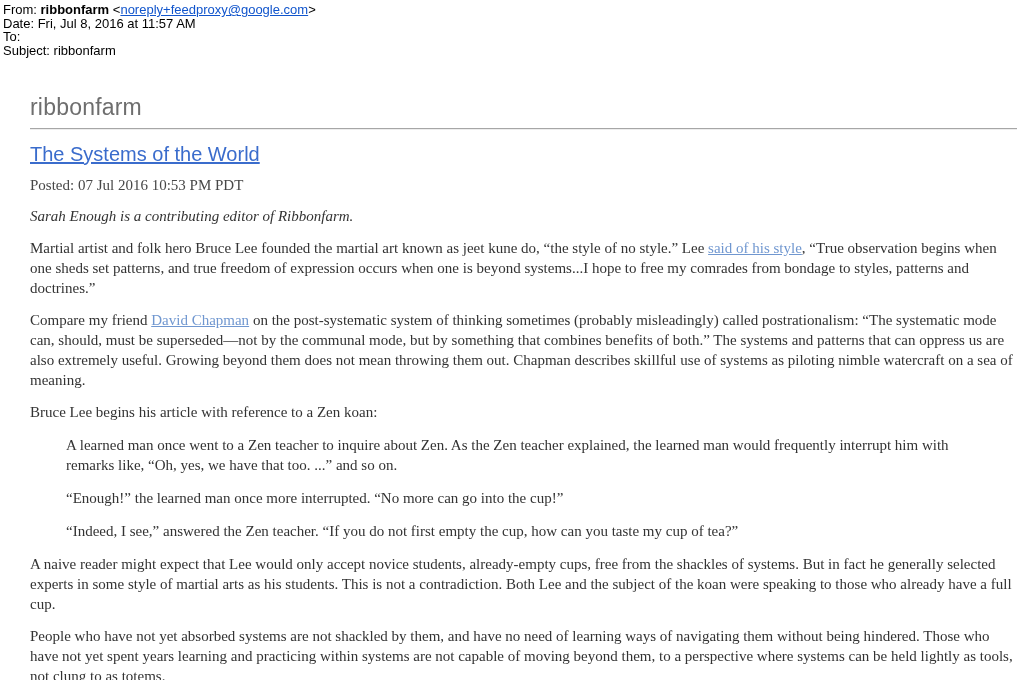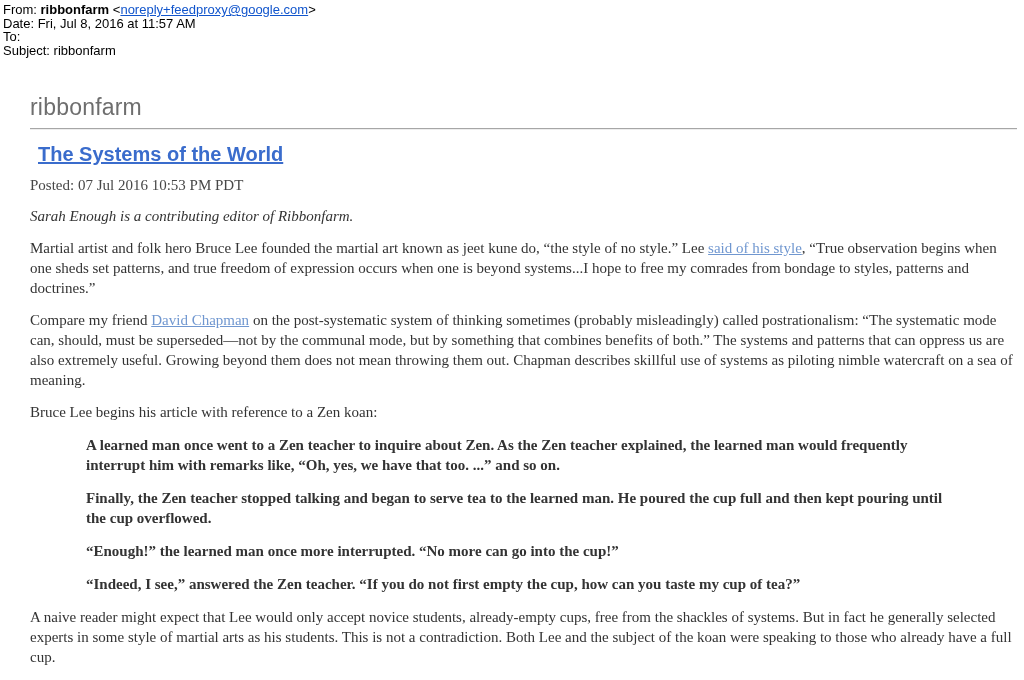--- a/index.html
+++ b/index.html
@@ -37,24 +37,24 @@
     letter-spacing: 0.2px;
   }
   hr.divider {
     border: none;
     border-top: 1px solid #a6a6a6;
     border-bottom: 1px solid #ededed;
     height: 0;
     margin: 0;
   }
   h2.post-title {
-    margin: 13px 0 0 8px;
+    margin: 13px 0 0 0;
     font-family: "Liberation Sans", sans-serif;
     font-size: 20px;
-    font-weight: 700;
+    font-weight: 400;
   }
   h2.post-title a {
     color: #3a6ccc;
     text-decoration: underline;
     cursor: pointer;
   }
   .posted {
     font-size: 15px;
     color: #474747;
     margin: 11px 0 0 0;
@@ -63,23 +63,22 @@
     font-style: italic;
     font-size: 15px;
     margin: 13px 0;
   }
   p.body-p {
     font-size: 15px;
     line-height: 20px;
     margin: 12px 0;
   }
   blockquote.koan {
-    margin: 12px 56px;
+    margin: 12px 36px;
     padding: 0;
-    font-weight: bold;
   }
   blockquote.koan p.body-p { margin: 13px 0; }
   a.body-link {
     color: #7097d0;
     text-decoration: underline;
     cursor: pointer;
   }
 </style>
 </head>
 <body>
@@ -102,21 +101,20 @@
   <p class="body-p byline">Sarah Enough is a contributing editor of Ribbonfarm.</p>
 
   <p class="body-p"><span>Martial artist and folk hero Bruce Lee founded the martial art known as jeet kune do, “the style of no style.” Lee </span><a href="#" class="body-link">said of his style</a><span>, “True observation begins when one sheds set patterns, and true freedom of expression occurs when one is beyond systems...I hope to free my comrades from bondage to styles, patterns and doctrines.”</span></p>
 
   <p class="body-p"><span>Compare my friend </span><a href="#" class="body-link">David Chapman</a><span> on the post-systematic system of thinking sometimes (probably misleadingly) called postrationalism: “The systematic mode can, should, must be superseded—not by the communal mode, but by something that combines benefits of both.” The systems and patterns that can oppress us are also extremely useful. Growing beyond them does not mean throwing them out. Chapman describes skillful use of systems as piloting nimble watercraft on a sea of meaning.</span></p>
 
   <p class="body-p">Bruce Lee begins his article with reference to a Zen koan:</p>
 
   <blockquote class="koan">
     <p class="body-p">A learned man once went to a Zen teacher to inquire about Zen. As the Zen teacher explained, the learned man would frequently interrupt him with remarks like, “Oh, yes, we have that too. ...” and so on.</p>
-    <p class="body-p">Finally, the Zen teacher stopped talking and began to serve tea to the learned man. He poured the cup full and then kept pouring until the cup overflowed.</p>
     <p class="body-p">“Enough!” the learned man once more interrupted. “No more can go into the cup!”</p>
     <p class="body-p">“Indeed, I see,” answered the Zen teacher. “If you do not first empty the cup, how can you taste my cup of tea?”</p>
   </blockquote>
 
   <p class="body-p">A naive reader might expect that Lee would only accept novice students, already-empty cups, free from the shackles of systems. But in fact he generally selected experts in some style of martial arts as his students. This is not a contradiction. Both Lee and the subject of the koan were speaking to those who already have a full cup.</p>
 
   <p class="body-p">People who have not yet absorbed systems are not shackled by them, and have no need of learning ways of navigating them without being hindered. Those who have not yet spent years learning and practicing within systems are not capable of moving beyond them, to a perspective where systems can be held lightly as tools, not clung to as totems.</p>
 
 </div>
 

